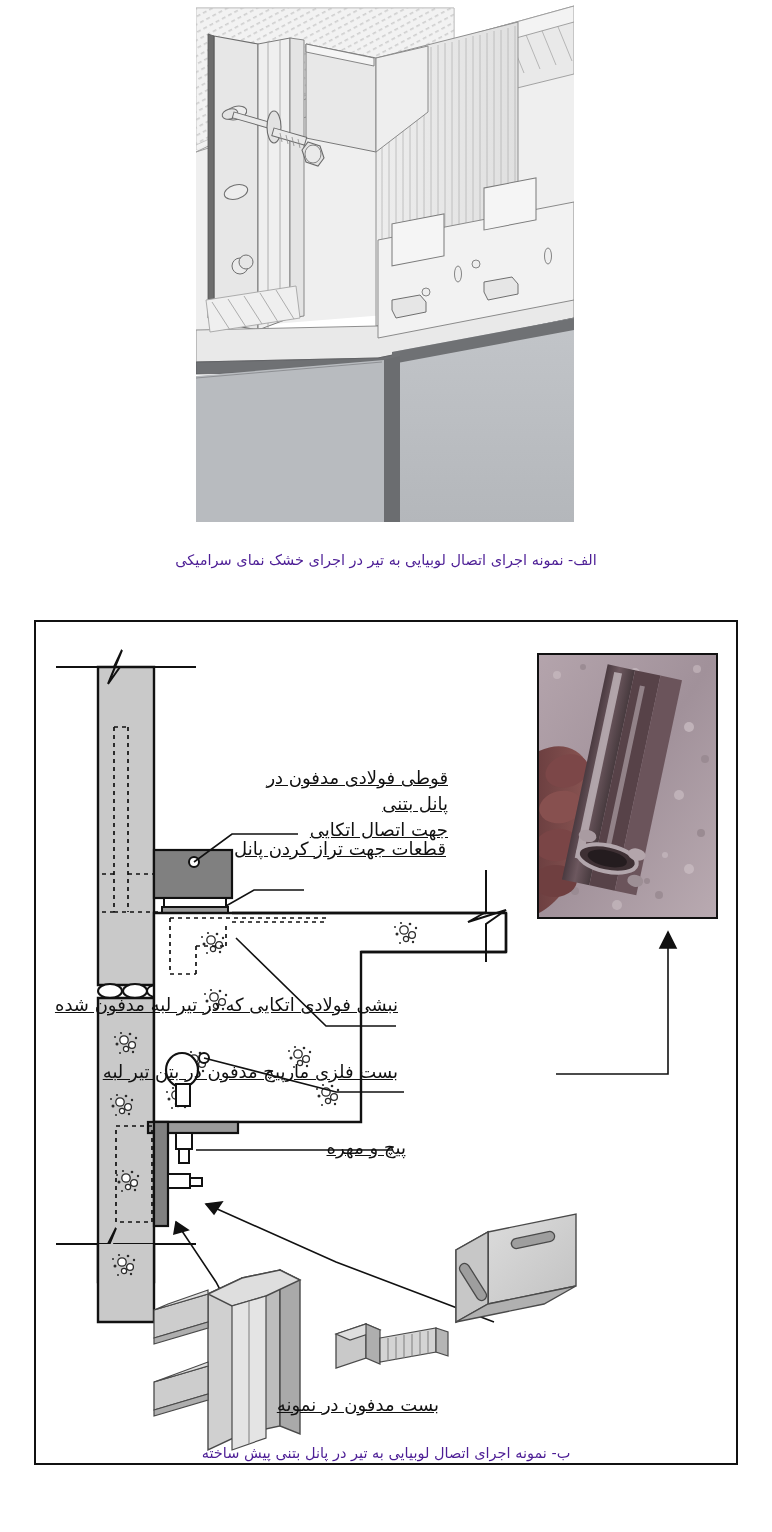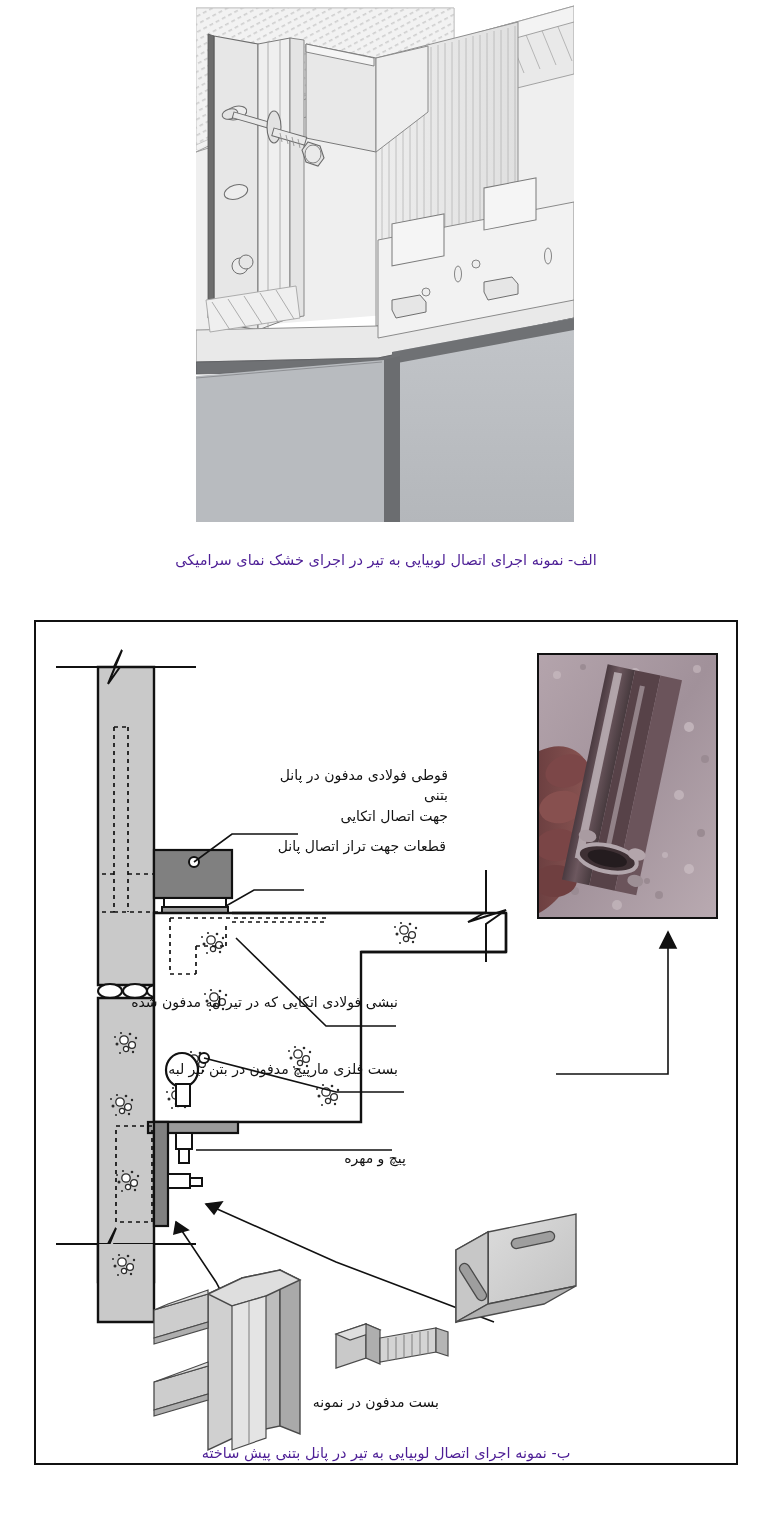--- a/index.html
+++ b/index.html
@@ -54,33 +54,34 @@
     position: absolute;
     inset: 0;
   }
   #figure-b svg { display: block; }
 
   
   .callout {
     position: absolute;
     direction: rtl;
     text-align: right;
-    font-size: 14px;
+    font-size: 18px;
     line-height: 1.45;
     color: #111111;
     white-space: nowrap;
     font-family: "DejaVu Sans", "Liberation Sans", sans-serif;
+    text-decoration: underline;
   }
   .callout.two-line { white-space: normal; }
 
   #callout-embedded-box   { left: 222px; top: 143px; width: 190px; text-align: right; }
   #callout-leveling       { left: 210px; top: 214px; width: 200px; text-align: right; }
   #callout-support-angle  { left: 122px; top: 370px; width: 240px; text-align: right; }
   #callout-coil-insert    { left: 132px; top: 437px; width: 230px; text-align: center; }
-  #callout-bolt-nut       { left: 280px; top: 526px; width: 90px;  text-align: right; }
+  #callout-bolt-nut       { left: 280px; top: 513px; width: 90px;  text-align: right; }
   #callout-angle-clip     { left: 512px; top: 655px; width: 150px; text-align: center; }
   #callout-channel-insert { left: 268px; top: 770px; width: 135px; text-align: right; }
 
   
   #photo-inset {
     position: absolute;
     left: 501px;
     top: 31px;
     width: 181px;
     height: 266px;
@@ -494,21 +495,21 @@
       </g>
     </svg>
   </div>
 
   <div class="callout two-line" id="callout-embedded-box">
     <div>قوطی فولادی مدفون در پانل بتنی</div>
     <div>جهت اتصال اتکایی</div>
   </div>
 
   <div class="callout" id="callout-leveling">
-    <div>قطعات جهت تراز اتصال پانل</div>
+    <div>قطعات جهت تراز کردن پانل</div>
   </div>
 
   <div class="callout" id="callout-support-angle">
     <div>نبشی فولادی اتکایی که در تیر لبه مدفون شده</div>
   </div>
 
   <div class="callout" id="callout-coil-insert">
     <div>بست فلزی مارپیچ مدفون در بتن تیر لبه</div>
   </div>
 

